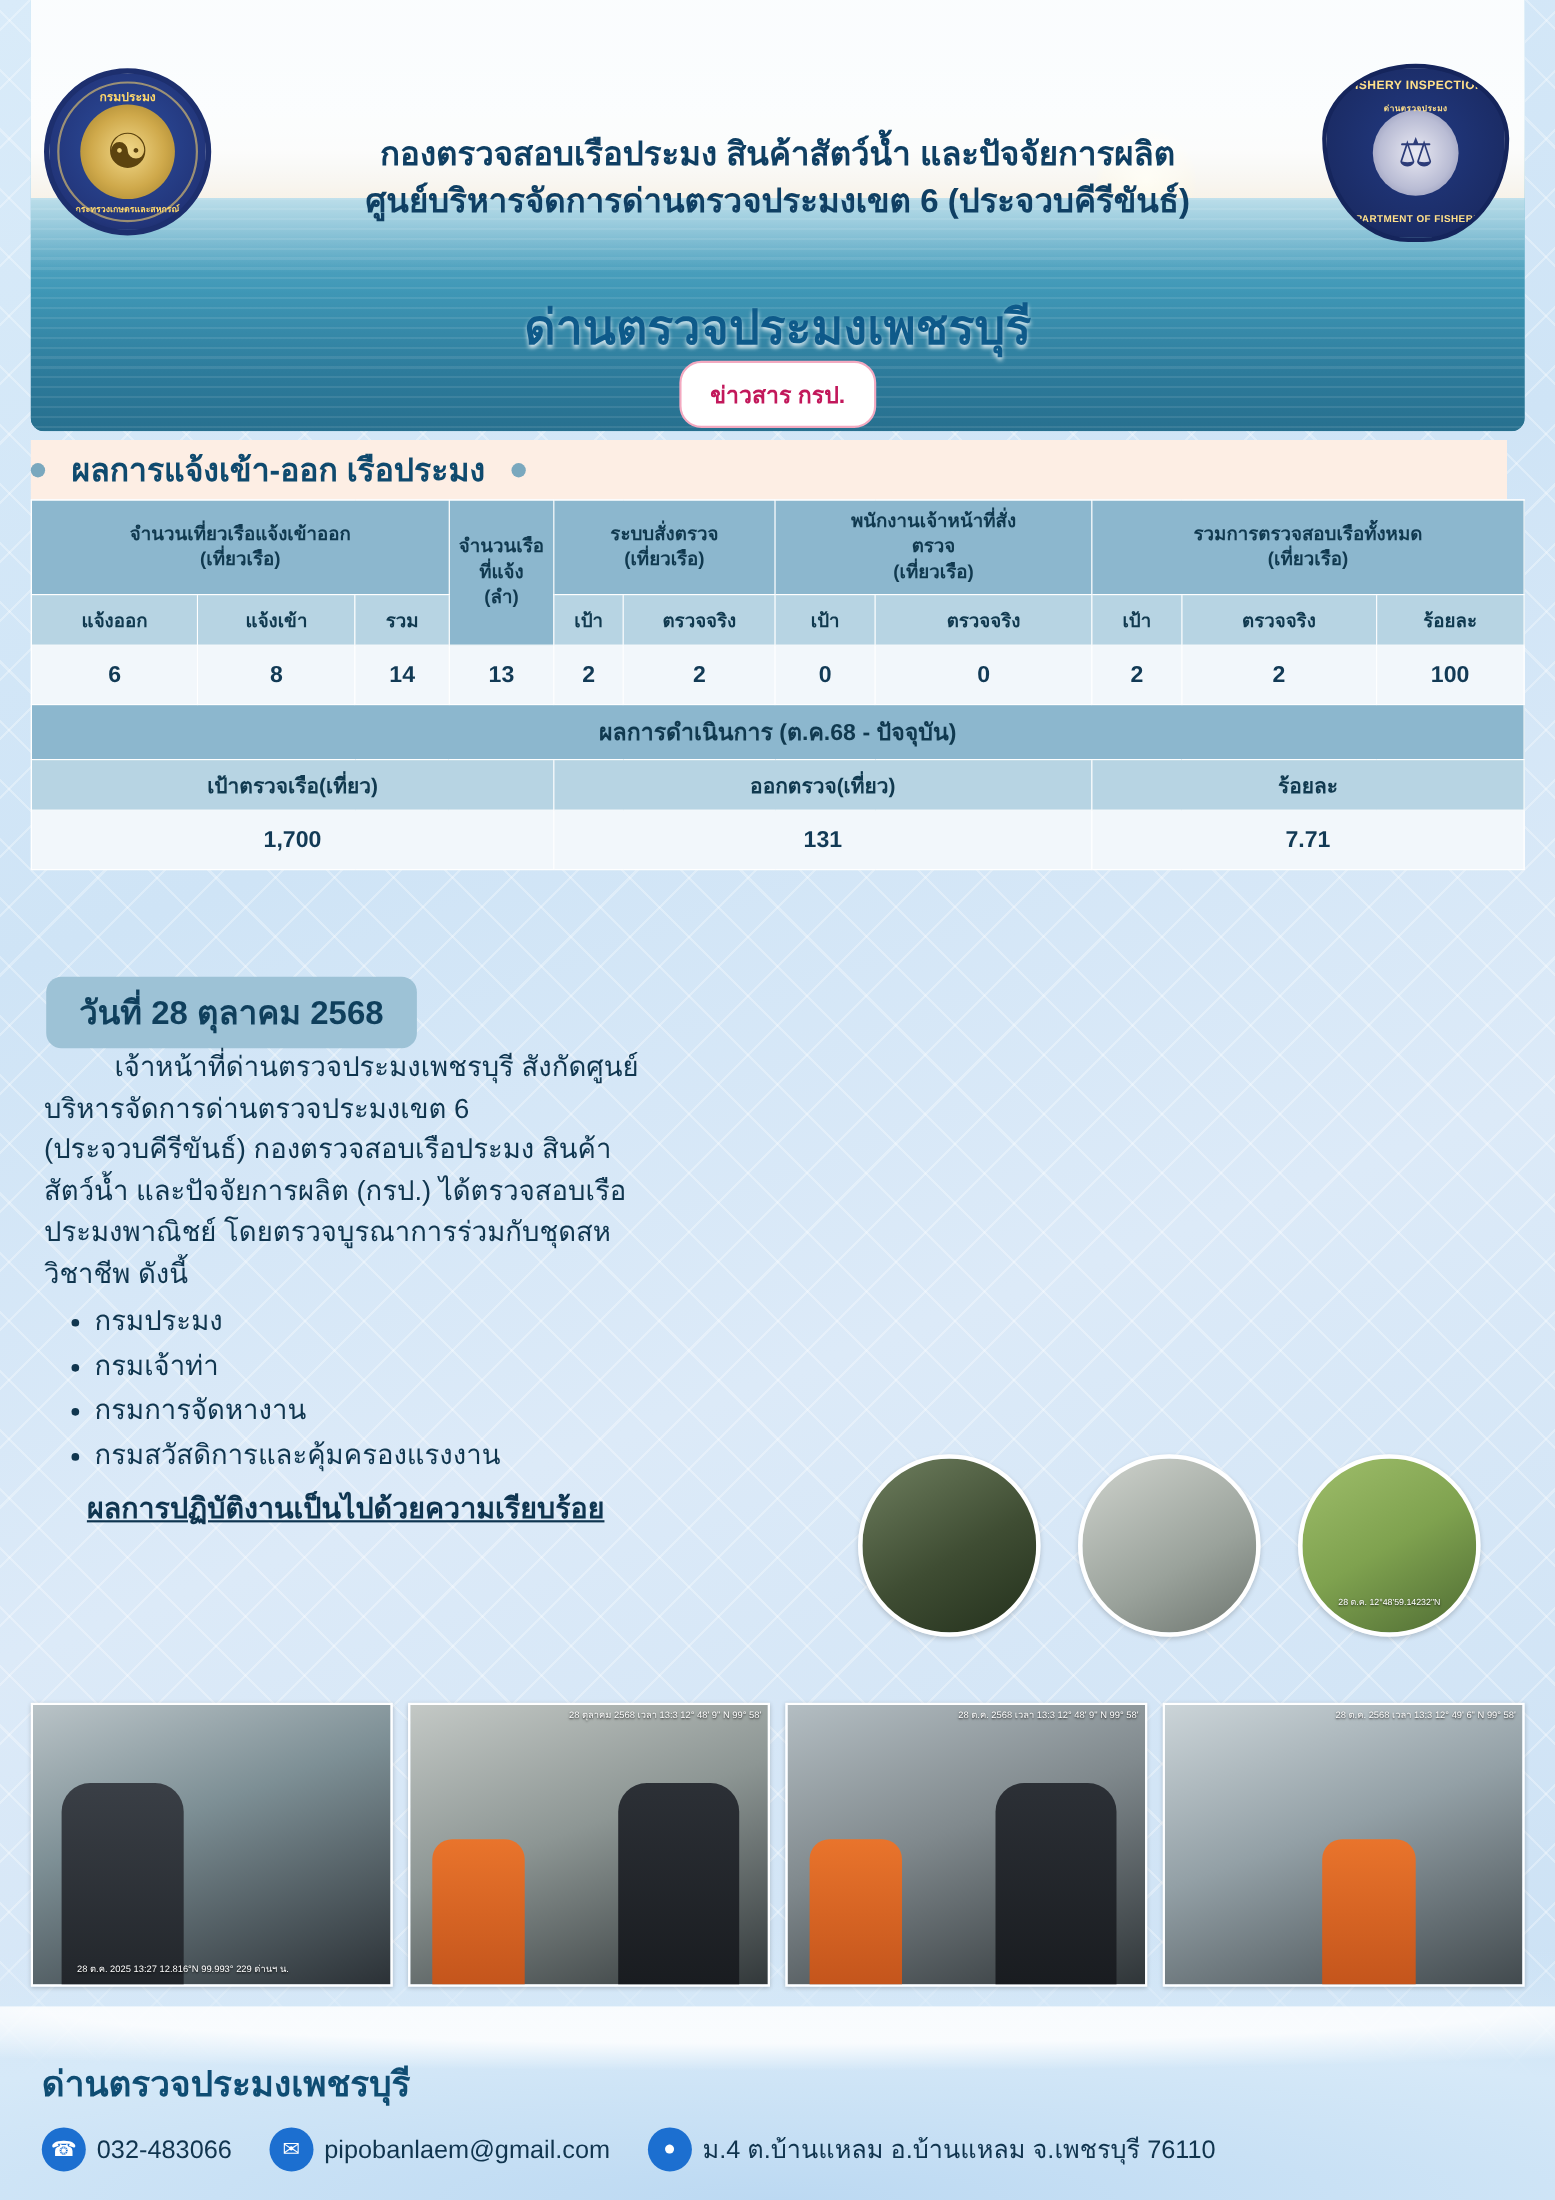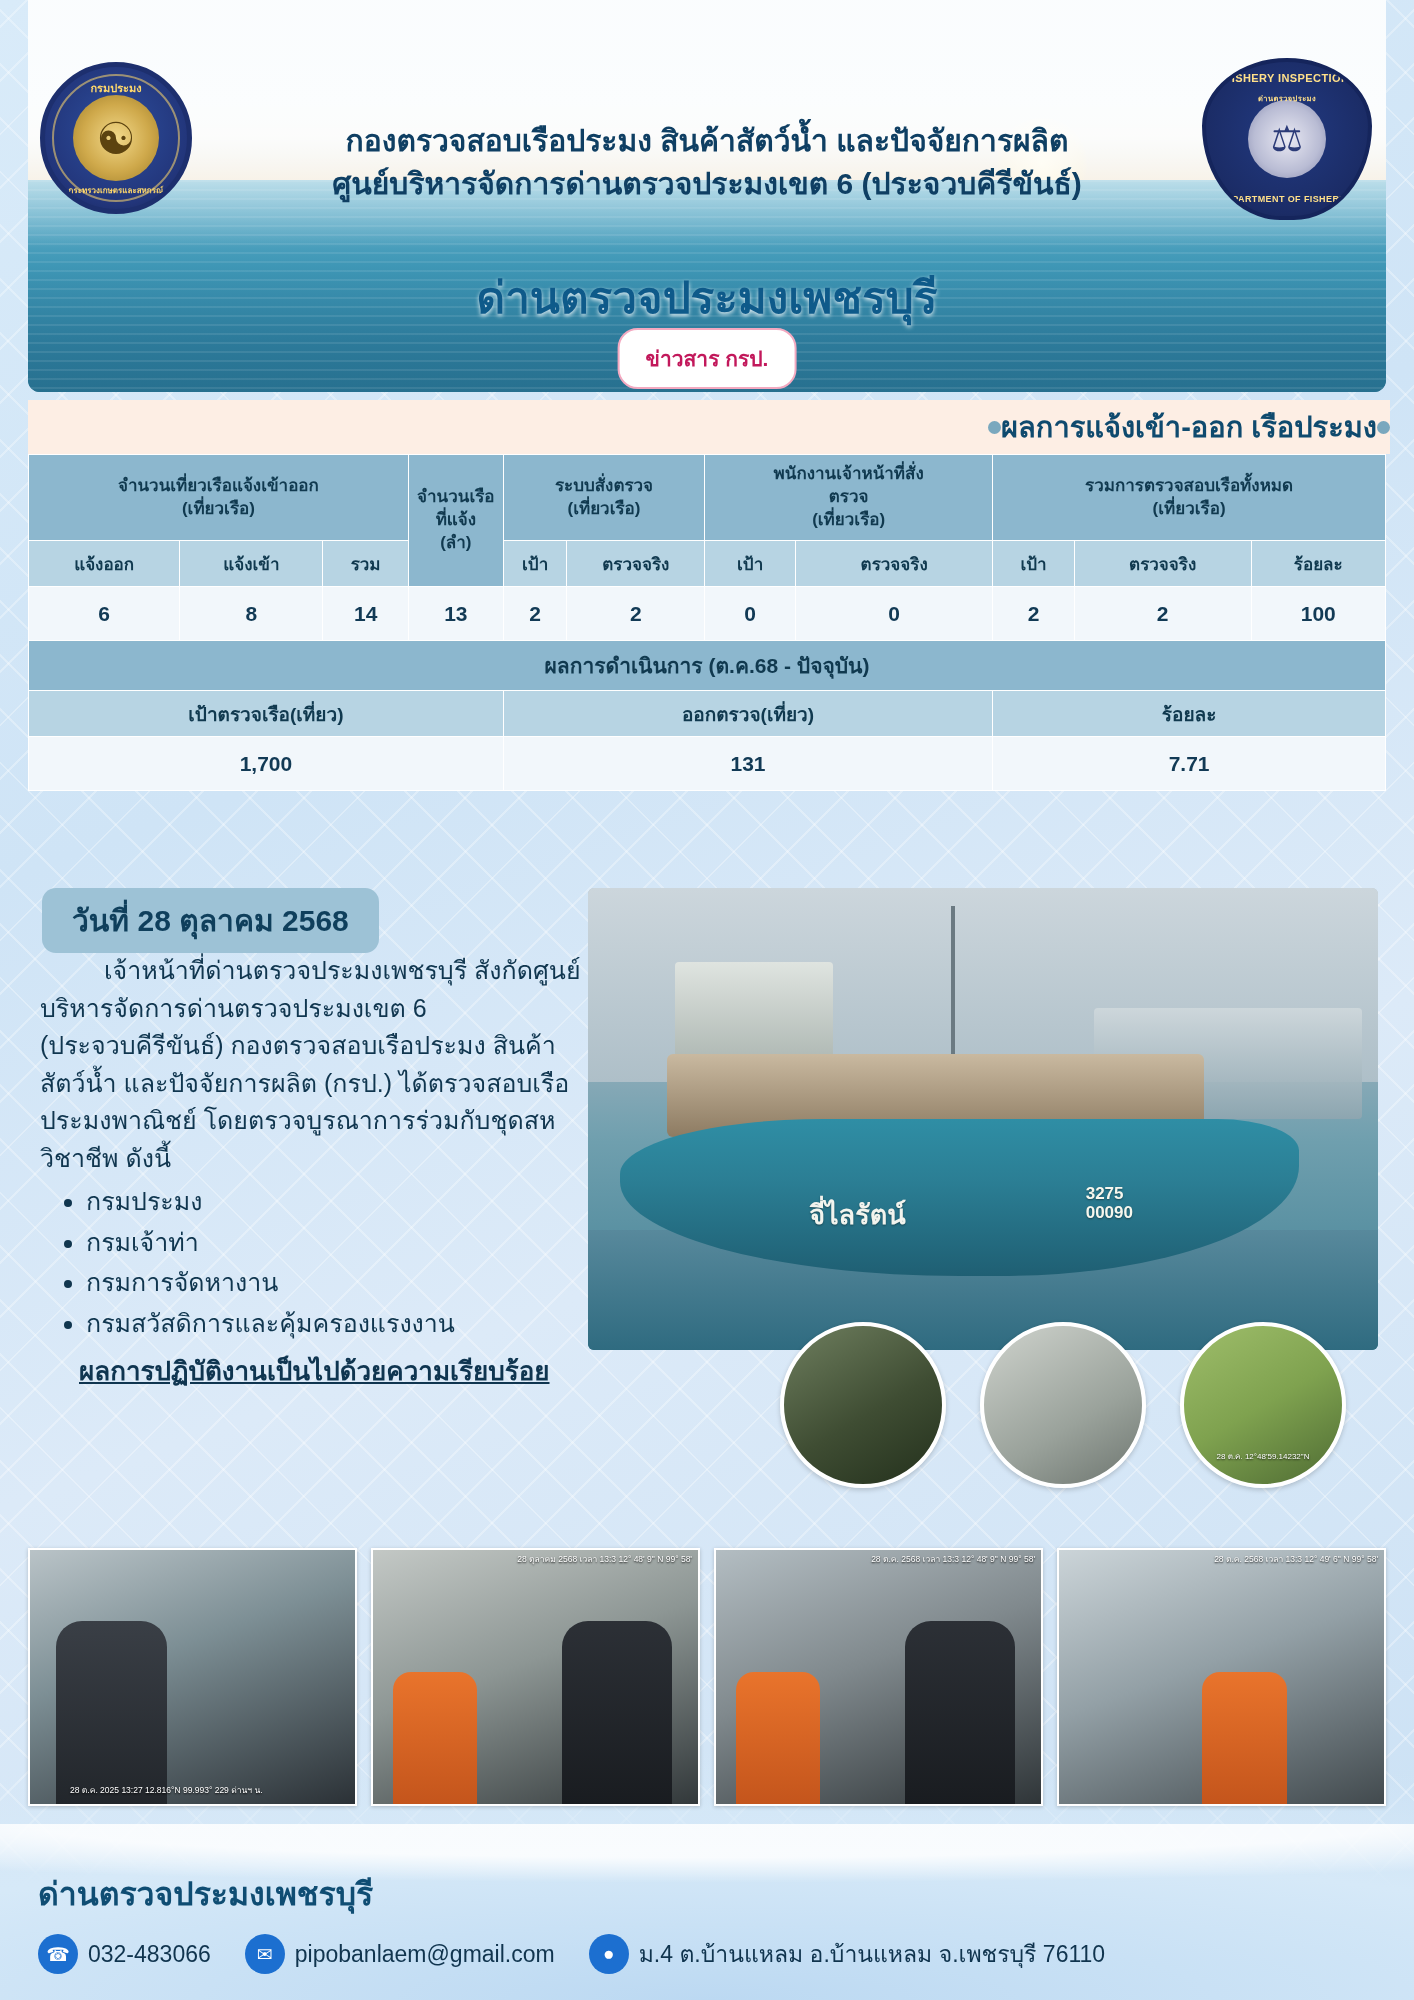--- a/index.html
+++ b/index.html
@@ -163,26 +163,26 @@
     position: absolute; left: 0; right: 0; text-align: center;
     color: #ffe08a; font-weight: bold; letter-spacing: .4px;
   }
   .logo-right .r-top { top: 10px; font-size: 11px; }
   .logo-right .r-mid { top: 30px; font-size: 7.5px; }
   .logo-right .r-bot { bottom: 12px; font-size: 9px; }
 
   
   .section-title {
     position: absolute;
-    left: 28px; right: 24px;
+    left: 28px; right: 44px;
     top: 400px;
     height: 54px;
     background: #fdeee4;
-    display: flex; align-items: center; justify-content: flex-end;
-    gap: 0;
+    display: flex; align-items: center; justify-content: flex-start;
+    gap: 24px;
     color: #0f4a6e;
     font-size: 29px;
     font-weight: bold;
   }
   .dot {
     width: 13px; height: 13px; border-radius: 50%;
     background: #7aa8be; display: inline-block;
   }
 
   
@@ -556,34 +556,20 @@
     <p>เจ้าหน้าที่ด่านตรวจประมงเพชรบุรี สังกัดศูนย์บริหารจัดการด่านตรวจประมงเขต 6 (ประจวบคีรีขันธ์) กองตรวจสอบเรือประมง สินค้าสัตว์น้ำ และปัจจัยการผลิต (กรป.) ได้ตรวจสอบเรือประมงพาณิชย์ โดยตรวจบูรณาการร่วมกับชุดสหวิชาชีพ ดังนี้</p>
     <ul>
       <li>กรมประมง</li>
       <li>กรมเจ้าท่า</li>
       <li>กรมการจัดหางาน</li>
       <li>กรมสวัสดิการและคุ้มครองแรงงาน</li>
     </ul>
     <div class="underline-note">ผลการปฏิบัติงานเป็นไปด้วยความเรียบร้อย</div>
   </div>
 
-  <div class="main-photo">
-    <div class="mp-sky"></div>
-    <div class="far-boats"></div>
-    <div class="mp-water"></div>
-    <div class="cabin"></div>
-    <div class="mast"></div>
-    <div class="boat-deck"></div>
-    <div class="boat-hull"></div>
-    <div class="hull-text">จี่ไลรัตน์</div>
-    <div class="hull-num">
-      <div>3275</div>
-      <div>00090</div>
-    </div>
-  </div>
 
   <div class="circle-row">
     <div class="circ c1">
       <div class="cap"></div>
     </div>
     <div class="circ c2">
       <div class="cap"></div>
     </div>
     <div class="circ c3">
       <div class="cap">28 ต.ค.

